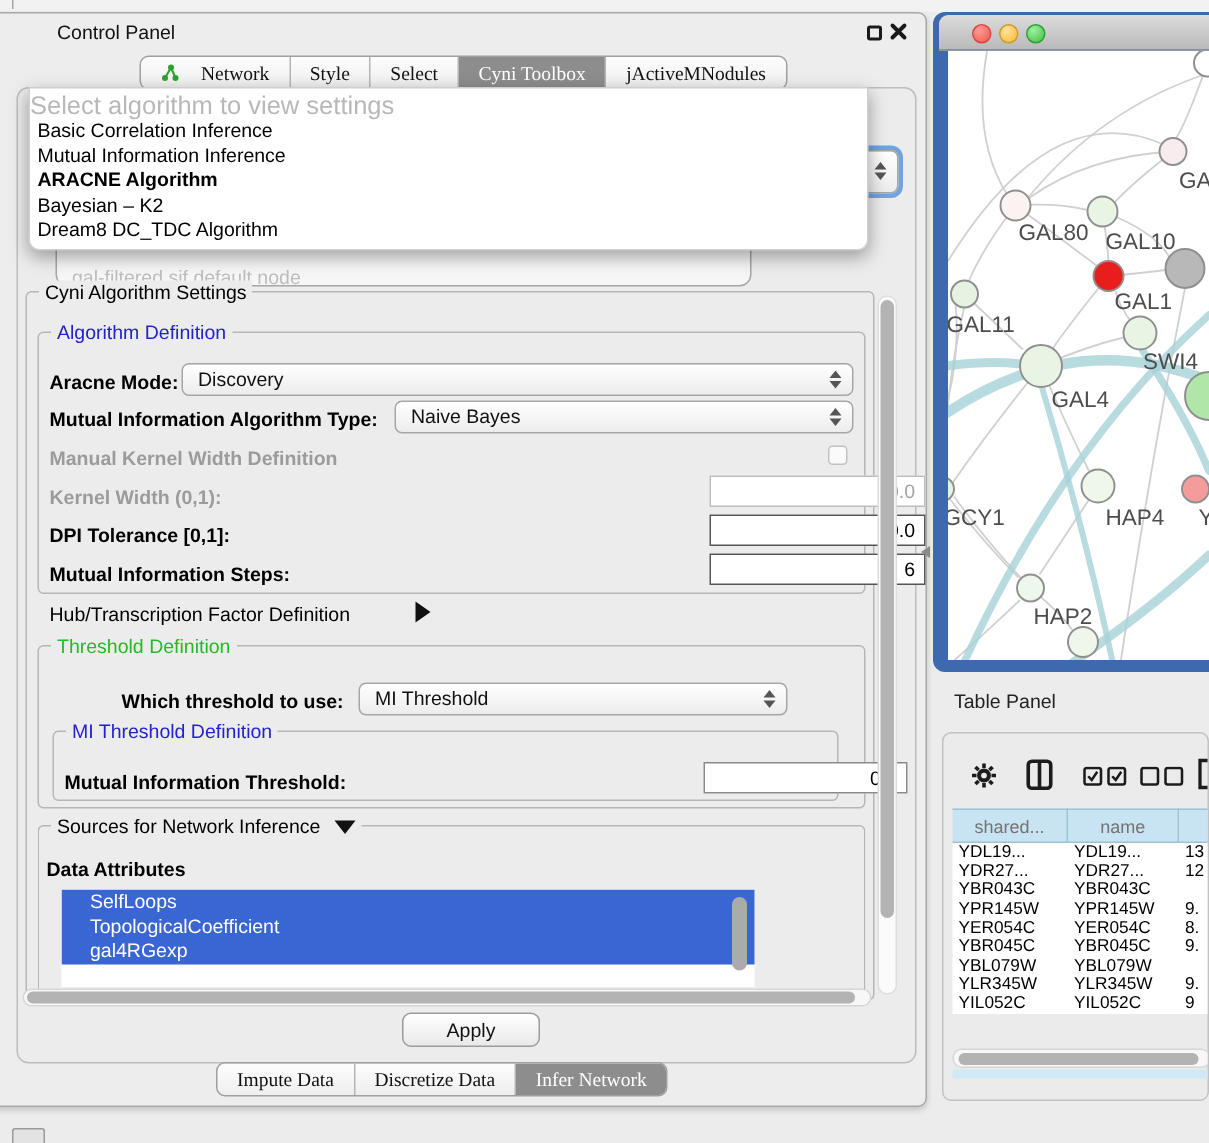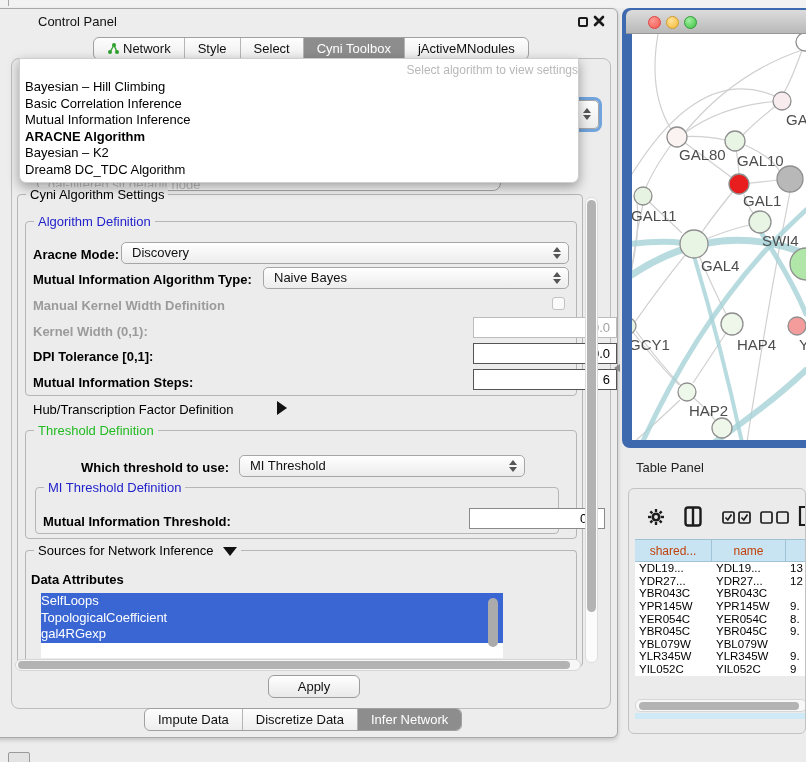--- a/index.html
+++ b/index.html
@@ -8,22 +8,22 @@
   #screen { position:relative; width:806px; height:762px; background:#ececec; }
 
   
   .win { position:absolute; background:#ededed; border:1px solid #a8a8a8; border-radius:6px;
          box-shadow:0 2px 4px rgba(0,0,0,.18); }
   .win-title { position:absolute; left:9px; top:5px; font-size:13px; color:#111;margin-left:29px; }
 
   
   .seg-tabs { position:absolute; display:flex; height:23px; border:1px solid #a0a0a0; border-radius:6px;
               background:linear-gradient(#fdfdfd,#eee); overflow:hidden; }
-  .seg { display:flex; align-items:center; gap:3px; padding:0 13px; font-size:13px; color:#111;
-         border-right:1px solid #b5b5b5; white-space:nowrap; }
+  .seg { display:flex; align-items:center; gap:14px; padding:0 13px; font-size:13px; color:#111;
+         border-right:1px solid #b5b5b5; white-space:nowrap;font-family:Liberation Serif, serif; }
   .seg:last-child { border-right:none; }
   .seg.selected { background:#8d8d8d; color:#fff; }
 
   
   .panel { position:absolute; background:#ececec; border:1px solid #bdbdbd; border-radius:8px; }
   .group { position:absolute; border:1px solid #b6b6b6; border-radius:4px; }
   .gtitle { position:absolute; top:-8px; left:8px; background:#ececec; padding:0 4px; font-size:13px; white-space:nowrap; }
 
   .lbl { position:absolute; font-size:13px; font-weight:bold; color:#000; white-space:nowrap; }
   .lbl.dim { color:#9b9b9b; }
@@ -38,27 +38,27 @@
   input.field { position:absolute; height:21px; border:1px solid #555; background:#fff;
                 font-family:"Liberation Sans",sans-serif; font-size:13px; text-align:right; padding:0 6px; color:#000;margin-left:48px; }
   input.field.soft { border-color:#bcbcbc; color:#a2a2a2; }
 
   .checkbox { position:absolute; width:13px; height:13px; border:1px solid #c2c2c2; border-radius:3px; background:#fafafa; }
 
   
   #algo-popup { position:absolute; left:18px; top:57px; width:560px; background:#fff;
                 border:1px solid #cfcfcf; border-radius:0 0 7px 7px; z-index:50;
                 box-shadow:0 4px 12px rgba(0,0,0,.35); padding:3px 0 4px 0; }
-  #algo-popup .prompt { font-size:12px; color:#b8b8b8; text-align:right; line-height:17px;padding-left:40px; }
+  #algo-popup .prompt { font-size:17px; color:#b8b8b8; text-align:left; line-height:17px; }
   #algo-popup .item { font-size:13px; color:#000; line-height:16.5px; padding-left:5px; white-space:nowrap; }
   #algo-popup .item.bold { font-weight:bold; }
 
   
   #attr-list { position:absolute; left:40px; top:592px; width:462px; height:65px; background:#fff; overflow:hidden; }
-  .attr-item { width:487px; background:#3a66d4; color:#fff; font-size:13px; line-height:16.5px; padding-left:0; white-space:nowrap; }
+  .attr-item { width:487px; background:#3a66d4; color:#fff; font-size:13px; line-height:16.5px; padding-left:19px; white-space:nowrap; }
 
   .scroll-v { position:absolute; background:#fbfbfb; border:1px solid #ddd; border-radius:6px; }
   .thumb-v { position:absolute; background:#b3b3b3; border-radius:5px; }
   .scroll-h { position:absolute; background:#f7f7f7; border:1px solid #d6d6d6; border-radius:6px; }
   .thumb-h { position:absolute; background:#b3b3b3; border-radius:5px; }
 
   .btn { position:absolute; height:23px; border:1px solid #9c9c9c; border-radius:6px;
          background:linear-gradient(#ffffff,#e9e9e9); font-size:13px; color:#111;
          display:flex; align-items:center; justify-content:center; }
 
@@ -68,21 +68,21 @@
                   background:linear-gradient(#dcdcdc,#b9b9b9); border-radius:6px 0 0 0; border-bottom:1px solid #979797; }
   .tl { position:absolute; top:6px; width:13px; height:13px; border-radius:50%; }
   #net-canvas { position:absolute; left:10px; top:26px; width:174px; height:406px; background:#fff; }
 
   
   #tbl-title { position:absolute; left:636px; top:460px; font-size:13px; color:#222; }
   #tbl-win { position:absolute; left:628px; top:488px; width:178px; height:246px; background:#ebebeb;
              border:1px solid #c2c2c2; border-radius:6px; overflow:hidden; }
   .tbl-header { display:flex; position:absolute; left:6px; top:50px; width:172px; height:23px; }
   .th { background:#c8e4f2; border-right:1px solid #9fc3d4; border-top:1px solid #9fc3d4; border-bottom:1px solid #9fc3d4;
-        font-size:12px; display:flex; align-items:center; justify-content:center; color:#c2410c; }
+        font-size:12px; display:flex; align-items:center; justify-content:center; color:#737373; }
   #tbl-body { position:absolute; left:6px; top:73px; width:172px; height:114px; background:#fff; overflow:hidden; }
   .tr { display:flex; height:12.65px; }
   .td { font-size:11.5px; line-height:12.6px; padding-left:4px; white-space:nowrap; overflow:hidden; color:#000; }
 
   svg text { font-family:"Liberation Sans",sans-serif; }
 </style>
 </head>
 <body>
 
 <div id="screen">
@@ -222,21 +222,20 @@
 
     <div class="seg-tabs" style="left:147px;top:699px;">
         <div class="seg">Impute Data</div>
         <div class="seg">Discretize Data</div>
         <div class="seg selected">Infer Network</div>
       </div>
 
     <div id="algo-popup" style="left:22px;top:49px;">
       <div class="prompt">Select algorithm to view settings</div>
       <div id="algo-items">
-          <div class="item">Bayesian – Hill Climbing</div>
           <div class="item">Basic Correlation Inference</div>
           <div class="item">Mutual Information Inference</div>
           <div class="item bold">ARACNE Algorithm</div>
           <div class="item">Bayesian – K2</div>
           <div class="item">Dream8 DC_TDC Algorithm</div>
         </div>
     </div>
   </div>
 
   <div style="position:absolute;left:614px;top:364px;width:0;height:0;border-top:4px solid transparent;border-bottom:4px solid transparent;border-right:6px solid #8a8a8a;"></div>

